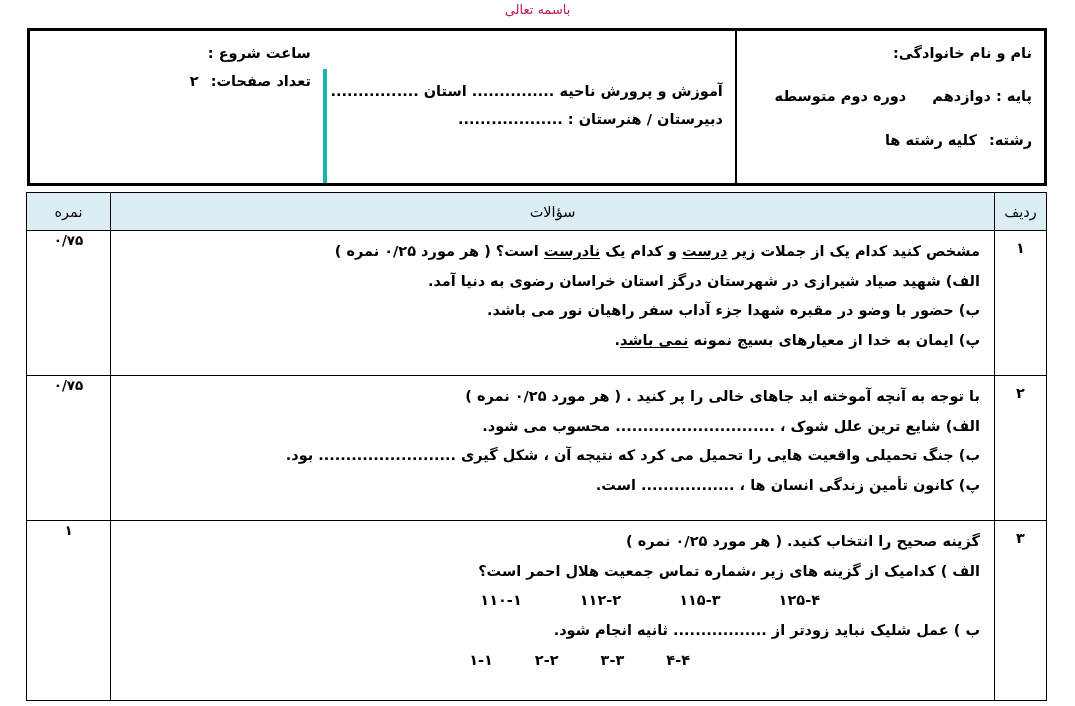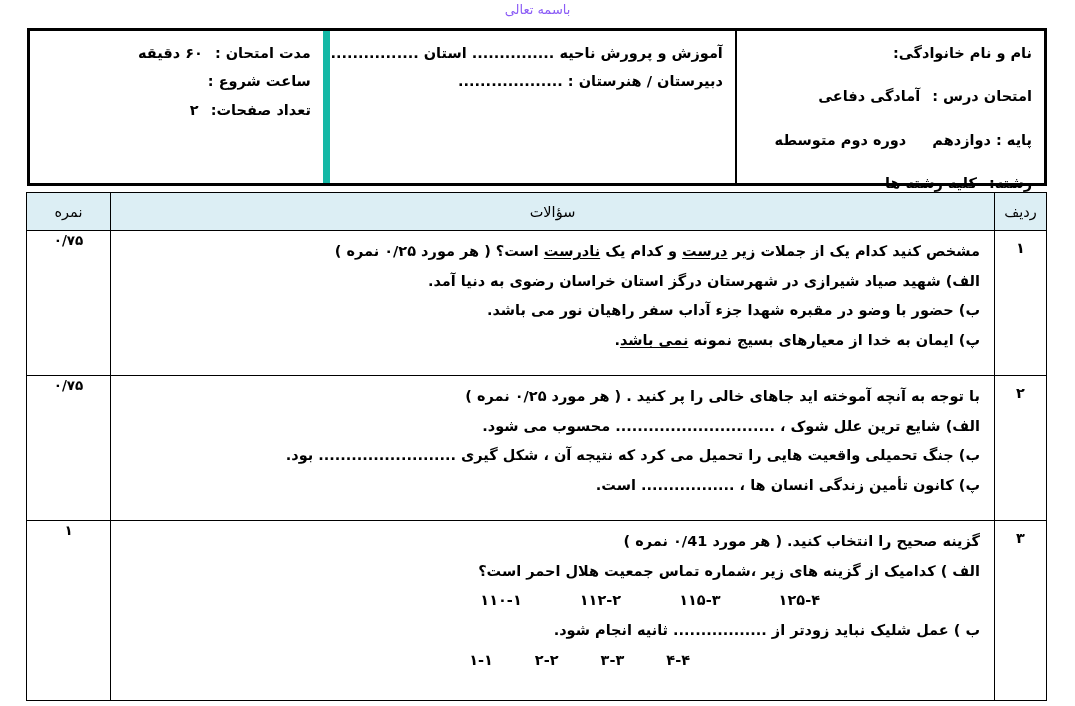--- a/index.html
+++ b/index.html
@@ -24,21 +24,21 @@
 
   
   .bismillah {
     position: absolute;
     top: 2px;
     left: 0;
     width: 1075px;
     text-align: center;
     font-size: 13px;
     font-weight: 400;
-    color: #8b5cf6;
+    color: #be185d;
     letter-spacing: 0.2px;
   }
 
   
   .header-table {
     position: absolute;
     top: 28px;
     right: 28px;
     width: 1020px;
     height: 158px;
@@ -55,21 +55,22 @@
     flex-direction: column;
     justify-content: flex-start;
   }
   .hcell-right {
     width: 323px;
     border-left: 2px solid #000;
     gap: 15px;
   }
   .hcell-mid {
     width: 412px;
-    border-left: 7px solid #14b8a6;
+    border-left: 4px solid #14b8a6;
+    margin-top: 38px;
   }
   .hcell-left {
     width: 306px;
   }
   .hline {
     font-size: 14.5px;
     font-weight: bold;
     line-height: 1.95;
     white-space: nowrap;
     text-align: right;
@@ -161,39 +162,33 @@
 
 <div class="page">
 
   <div class="bismillah">باسمه تعالی</div>
 
   <div class="header-table">
 
     <div class="hcell hcell-right">
       <div class="hline">نام و نام خانوادگی:</div>
       <div class="hline">
-        <span>امتحان درس :</span><span class="sp-mid"></span><span>آمادگی دفاعی</span>
-      </div>
-      <div class="hline">
         <span>پایه : دوازدهم</span><span class="sp-wide"></span><span>دوره دوم متوسطه</span>
       </div>
       <div class="hline">
         <span>رشته:</span><span class="sp-mid"></span><span>کلیه رشته ها</span>
       </div>
     </div>
 
     <div class="hcell hcell-mid">
       <div class="hline">آموزش و پرورش ناحیه ............... استان ................</div>
       <div class="hline">دبیرستان / هنرستان : ...................</div>
     </div>
 
     <div class="hcell hcell-left">
-      <div class="hline">
-        <span>مدت امتحان :</span><span class="sp-mid"></span><span>۶۰ دقیقه</span>
-      </div>
       <div class="hline">ساعت شروع :</div>
       <div class="hline">
         <span>تعداد صفحات:</span><span class="sp-mid"></span><span>۲</span>
       </div>
     </div>
   </div>
 
   <table class="q-table">
     <colgroup>
       <col class="c-num">
@@ -227,21 +222,21 @@
           <div class="q-line">الف) شایع ترین علل شوک ، ............................. محسوب می شود.</div>
           <div class="q-line">ب) جنگ تحمیلی واقعیت هایی را تحمیل می کرد که نتیجه آن ، شکل گیری ......................... بود.</div>
           <div class="q-line">پ) کانون تأمین زندگی انسان ها ، ................. است.</div>
         </td>
         <td class="cell-score">۰/۷۵</td>
       </tr>
 
       <tr class="row-q3">
         <td class="cell-num">۳</td>
         <td class="cell-body">
-          <div class="q-line">گزینه صحیح را انتخاب کنید. ( هر مورد ۰/41 نمره )</div>
+          <div class="q-line">گزینه صحیح را انتخاب کنید. ( هر مورد ۰/۲۵ نمره )</div>
           <div class="q-line">الف ) کدامیک از گزینه های زیر ،شماره تماس جمعیت هلال احمر است؟</div>
           <div class="opt-row">
             <span class="opt">۱۲۵-۴</span>
             <span class="opt">۱۱۵-۳</span>
             <span class="opt">۱۱۲-۲</span>
             <span class="opt">۱۱۰-۱</span>
           </div>
           <div class="q-line">ب ) عمل شلیک نباید زودتر از ................. ثانیه انجام شود.</div>
           <div class="opt-row opt-row-narrow">
             <span class="opt">۴-۴</span>

